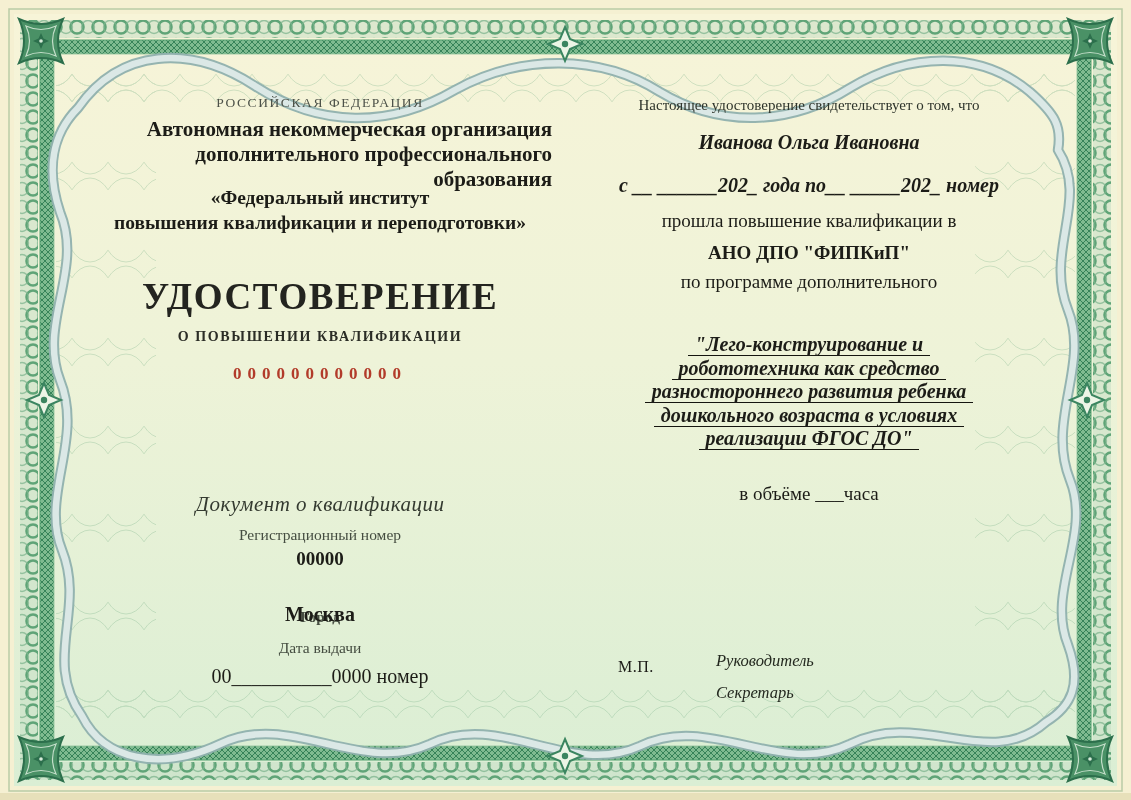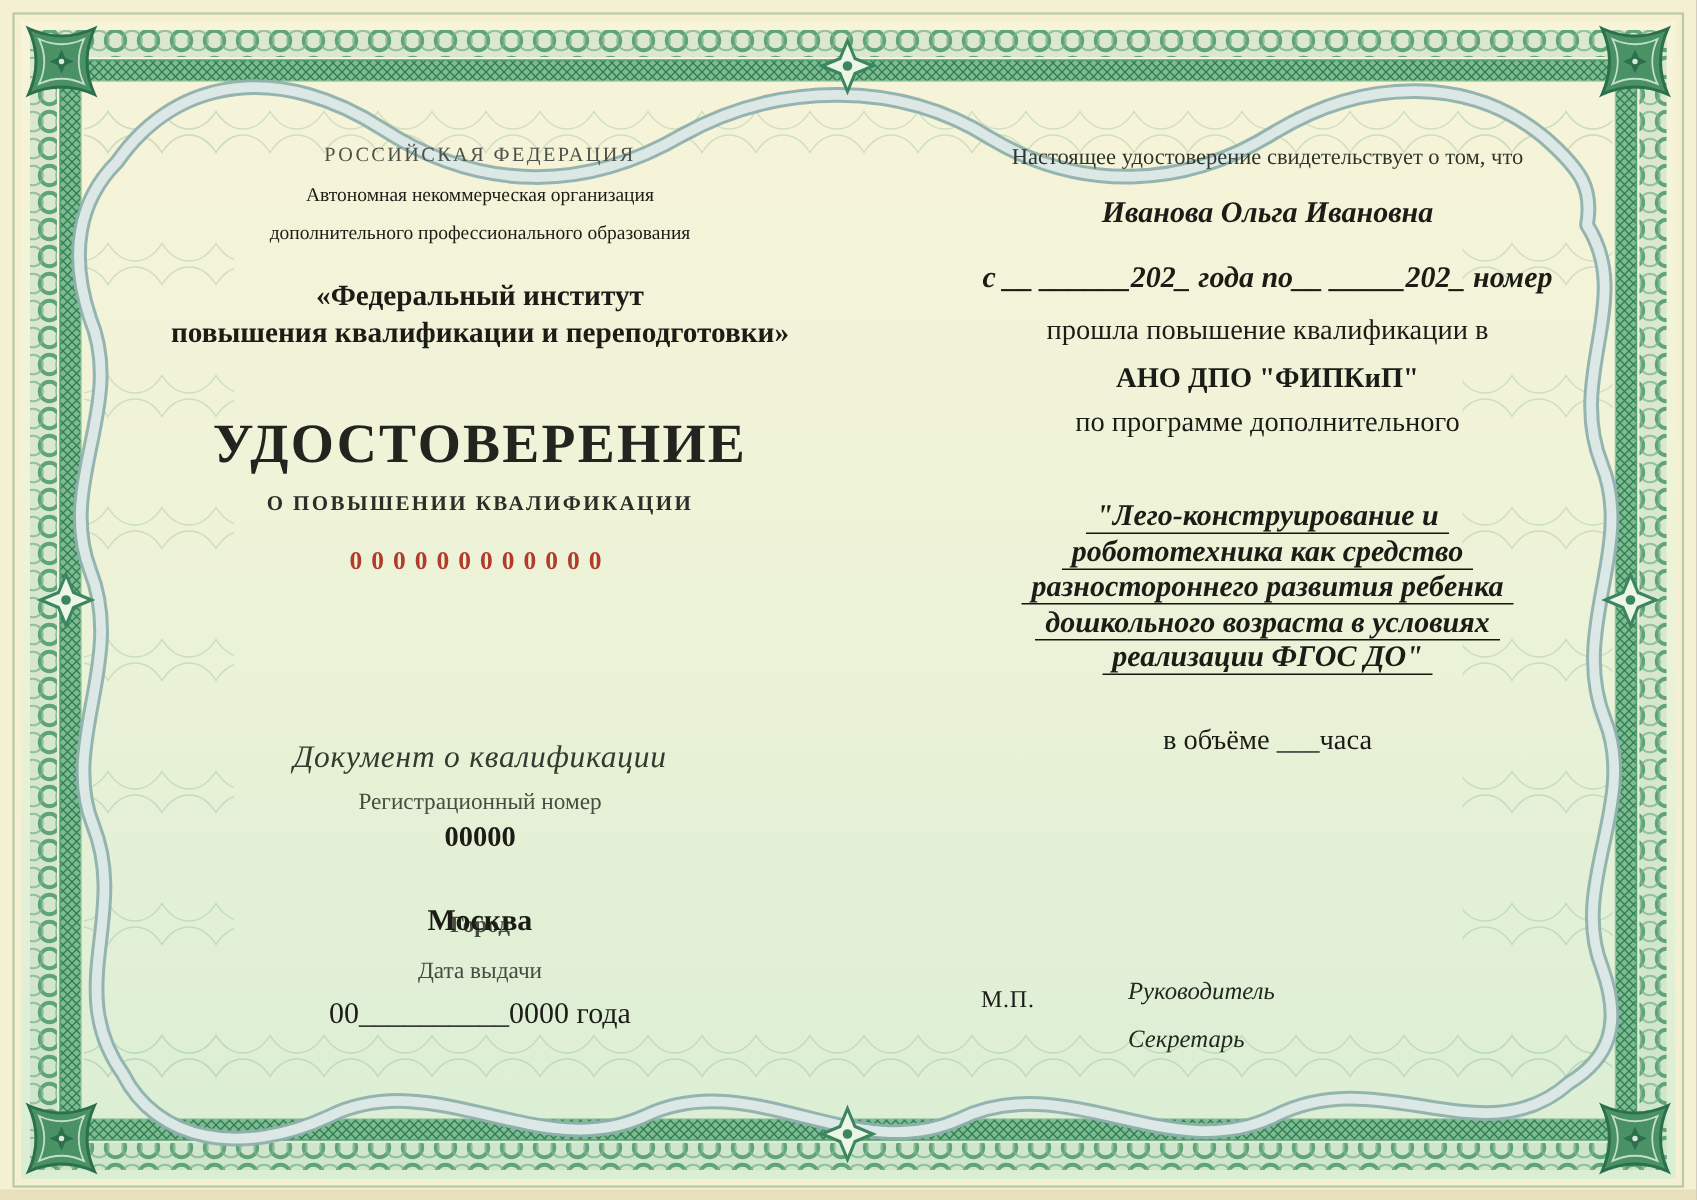--- a/index.html
+++ b/index.html
@@ -5,25 +5,25 @@
   html,body{margin:0;padding:0;background:#888;}
   .page{
     position:relative;width:1131px;height:800px;overflow:hidden;
     font-family:"Liberation Serif","DejaVu Serif",serif;
     background:#f5f0d2;
     padding-left:40px;
   }
   .border-svg{position:absolute;left:0;top:0;z-index:1;}
   .col{position:absolute;top:0;height:100%;z-index:2;}
   .lc{left:88px;width:464px;}
-  .rc{left:630px;width:430px;}
+  .rc{left:594px;width:430px;}
   .blk{position:absolute;width:100%;text-align:center;color:#1c1c17;}
   
   .country{top:95px;font-size:13.5px;letter-spacing:1.6px;color:#4c5148;}
-  .org{top:117px;font-size:13px;font-weight:normal;line-height:25px;}
+  .org{top:117px;font-size:21px;font-weight:bold;line-height:25px;text-align:right;}
   .inst{top:185px;font-size:19.5px;font-weight:bold;line-height:25px;}
   .doctitle{top:275px;font-size:37px;font-weight:bold;letter-spacing:1.5px;color:#23241f;}
   .docsub{top:329px;font-size:14px;font-weight:bold;letter-spacing:1.6px;color:#2b2d26;}
   .serial{top:364px;font-size:17px;font-weight:bold;letter-spacing:6px;color:#b23b2a;}
   .dockind{top:445px;font-size:21px;font-style:italic;letter-spacing:.5px;color:#343a30;margin-top:47px;}
   .smalllabel{font-size:15.5px;color:#454d41;}
   .reglabel{top:526px;}
   .regval{top:548px;font-size:19px;font-weight:bold;}
   .citylabel{top:608px;font-weight:bold;}
   .cityval{top:603px;font-size:20px;font-weight:bold;}
@@ -170,21 +170,21 @@
     </div>
     <div class="blk doctitle">УДОСТОВЕРЕНИЕ</div>
     <div class="blk docsub">О ПОВЫШЕНИИ КВАЛИФИКАЦИИ</div>
     <div class="blk serial">000000000000</div>
     <div class="blk dockind">Документ о квалификации</div>
     <div class="blk smalllabel reglabel">Регистрационный номер</div>
     <div class="blk regval">00000</div>
     <div class="blk smalllabel citylabel">Город</div>
     <div class="blk cityval">Москва</div>
     <div class="blk smalllabel datelabel">Дата выдачи</div>
-    <div class="blk dateval">00__________0000 года</div>
+    <div class="blk dateval">00__________0000 номер</div>
   </div>
 
   <div class="col rc">
     <div class="blk intro">Настоящее удостоверение свидетельствует о том, что</div>
     <div class="blk name">Иванова Ольга Ивановна</div>
     <div class="blk period">с __ ______202_ года по__ _____202_ номер</div>
     <div class="blk action">прошла повышение квалификации в</div>
     <div class="blk orgshort">АНО ДПО "ФИПКиП"</div>
     <div class="blk progintro">
       <span>по программе дополнительного</span><br>

